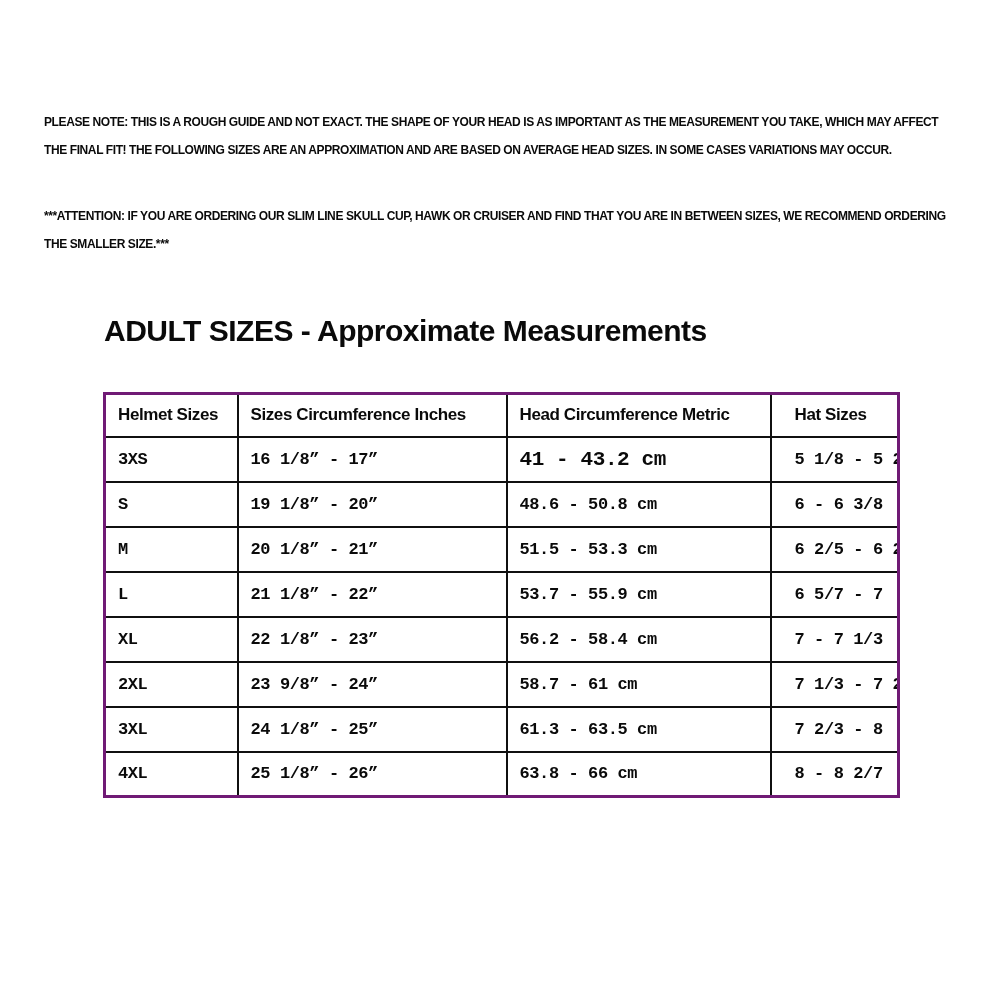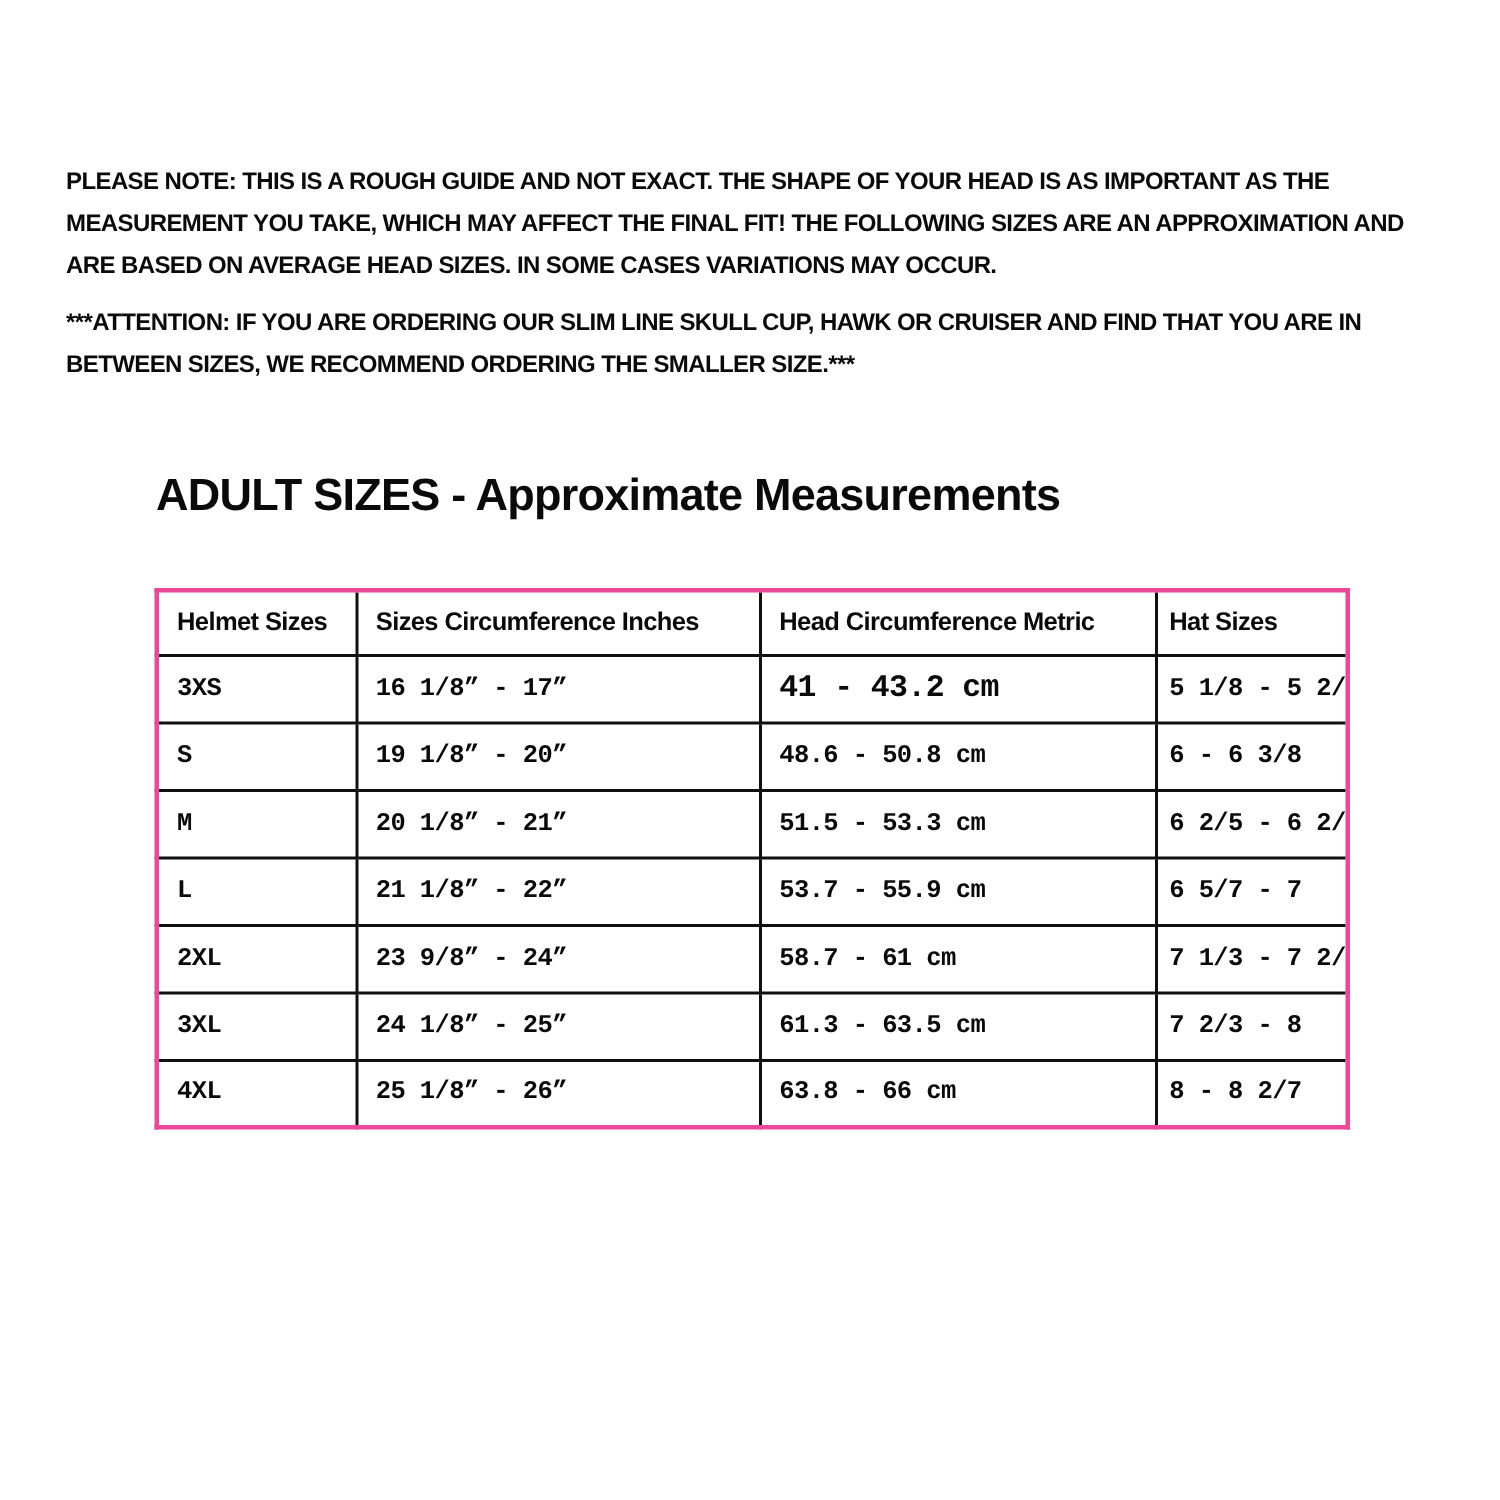--- a/index.html
+++ b/index.html
@@ -11,21 +11,21 @@
     position: relative;
     overflow: hidden;
     font-family: "Liberation Sans", sans-serif;
   }
   .notice {
     position: absolute;
     left: 44px;
     width: 916px;
     margin: 0;
     font-weight: bold;
-    font-size: 16px;
+    font-size: 12px;
     line-height: 28px;
     letter-spacing: -0.4px;
   }
   #note-main { top: 108px; }
   #note-attention { top: 202px; }
   .page-title {
     position: absolute;
     left: 104px;
     top: 314px;
     margin: 0;
@@ -34,34 +34,34 @@
     letter-spacing: -0.5px;
     white-space: nowrap;
   }
   table.size-table {
     position: absolute;
     left: 103px;
     top: 392px;
     width: 794px;
     border-collapse: collapse;
     table-layout: fixed;
-    border: 3px solid #ec4899;
+    border: 3px solid #701a75;
   }
   .size-table th, .size-table td {
     border: 2px solid #101010;
     text-align: left;
     vertical-align: middle;
     padding: 0 2px 0 12px;
     font-weight: bold;
     font-size: 17px;
     letter-spacing: -0.4px;
     white-space: nowrap;
     overflow: hidden;
   }
-  .size-table th:last-child, .size-table td:last-child { padding-left: 8px; }
+  .size-table th:last-child, .size-table td:last-child { padding-left: 23px; }
   .size-table thead tr { height: 43px; }
   .size-table tbody tr { height: 45px; font-family: Liberation Mono, monospace; }
   .metric-big { font-size: 21px !important; letter-spacing: -0.5px; }
 </style>
 </head>
 <body>
 
 <div class="page">
 
   <p id="note-main" class="notice">PLEASE NOTE: THIS IS A ROUGH GUIDE AND NOT EXACT. THE SHAPE OF YOUR HEAD IS AS IMPORTANT AS THE MEASUREMENT YOU TAKE, WHICH MAY AFFECT THE FINAL FIT! THE FOLLOWING SIZES ARE AN APPROXIMATION AND ARE BASED ON AVERAGE HEAD SIZES. IN SOME CASES VARIATIONS MAY OCCUR.</p>
@@ -104,20 +104,26 @@
         <td>51.5 - 53.3 cm</td>
         <td>6 2/5 - 6 2/3</td>
       </tr>
       <tr>
         <td>L</td>
         <td>21 1/8” - 22”</td>
         <td>53.7 - 55.9 cm</td>
         <td>6 5/7 - 7</td>
       </tr>
       <tr>
+        <td>XL</td>
+        <td>22 1/8” - 23”</td>
+        <td>56.2 - 58.4 cm</td>
+        <td>7 - 7 1/3</td>
+      </tr>
+      <tr>
         <td>2XL</td>
         <td>23 9/8” - 24”</td>
         <td>58.7 - 61 cm</td>
         <td>7 1/3 - 7 2/3</td>
       </tr>
       <tr>
         <td>3XL</td>
         <td>24 1/8” - 25”</td>
         <td>61.3 - 63.5 cm</td>
         <td>7 2/3 - 8</td>

